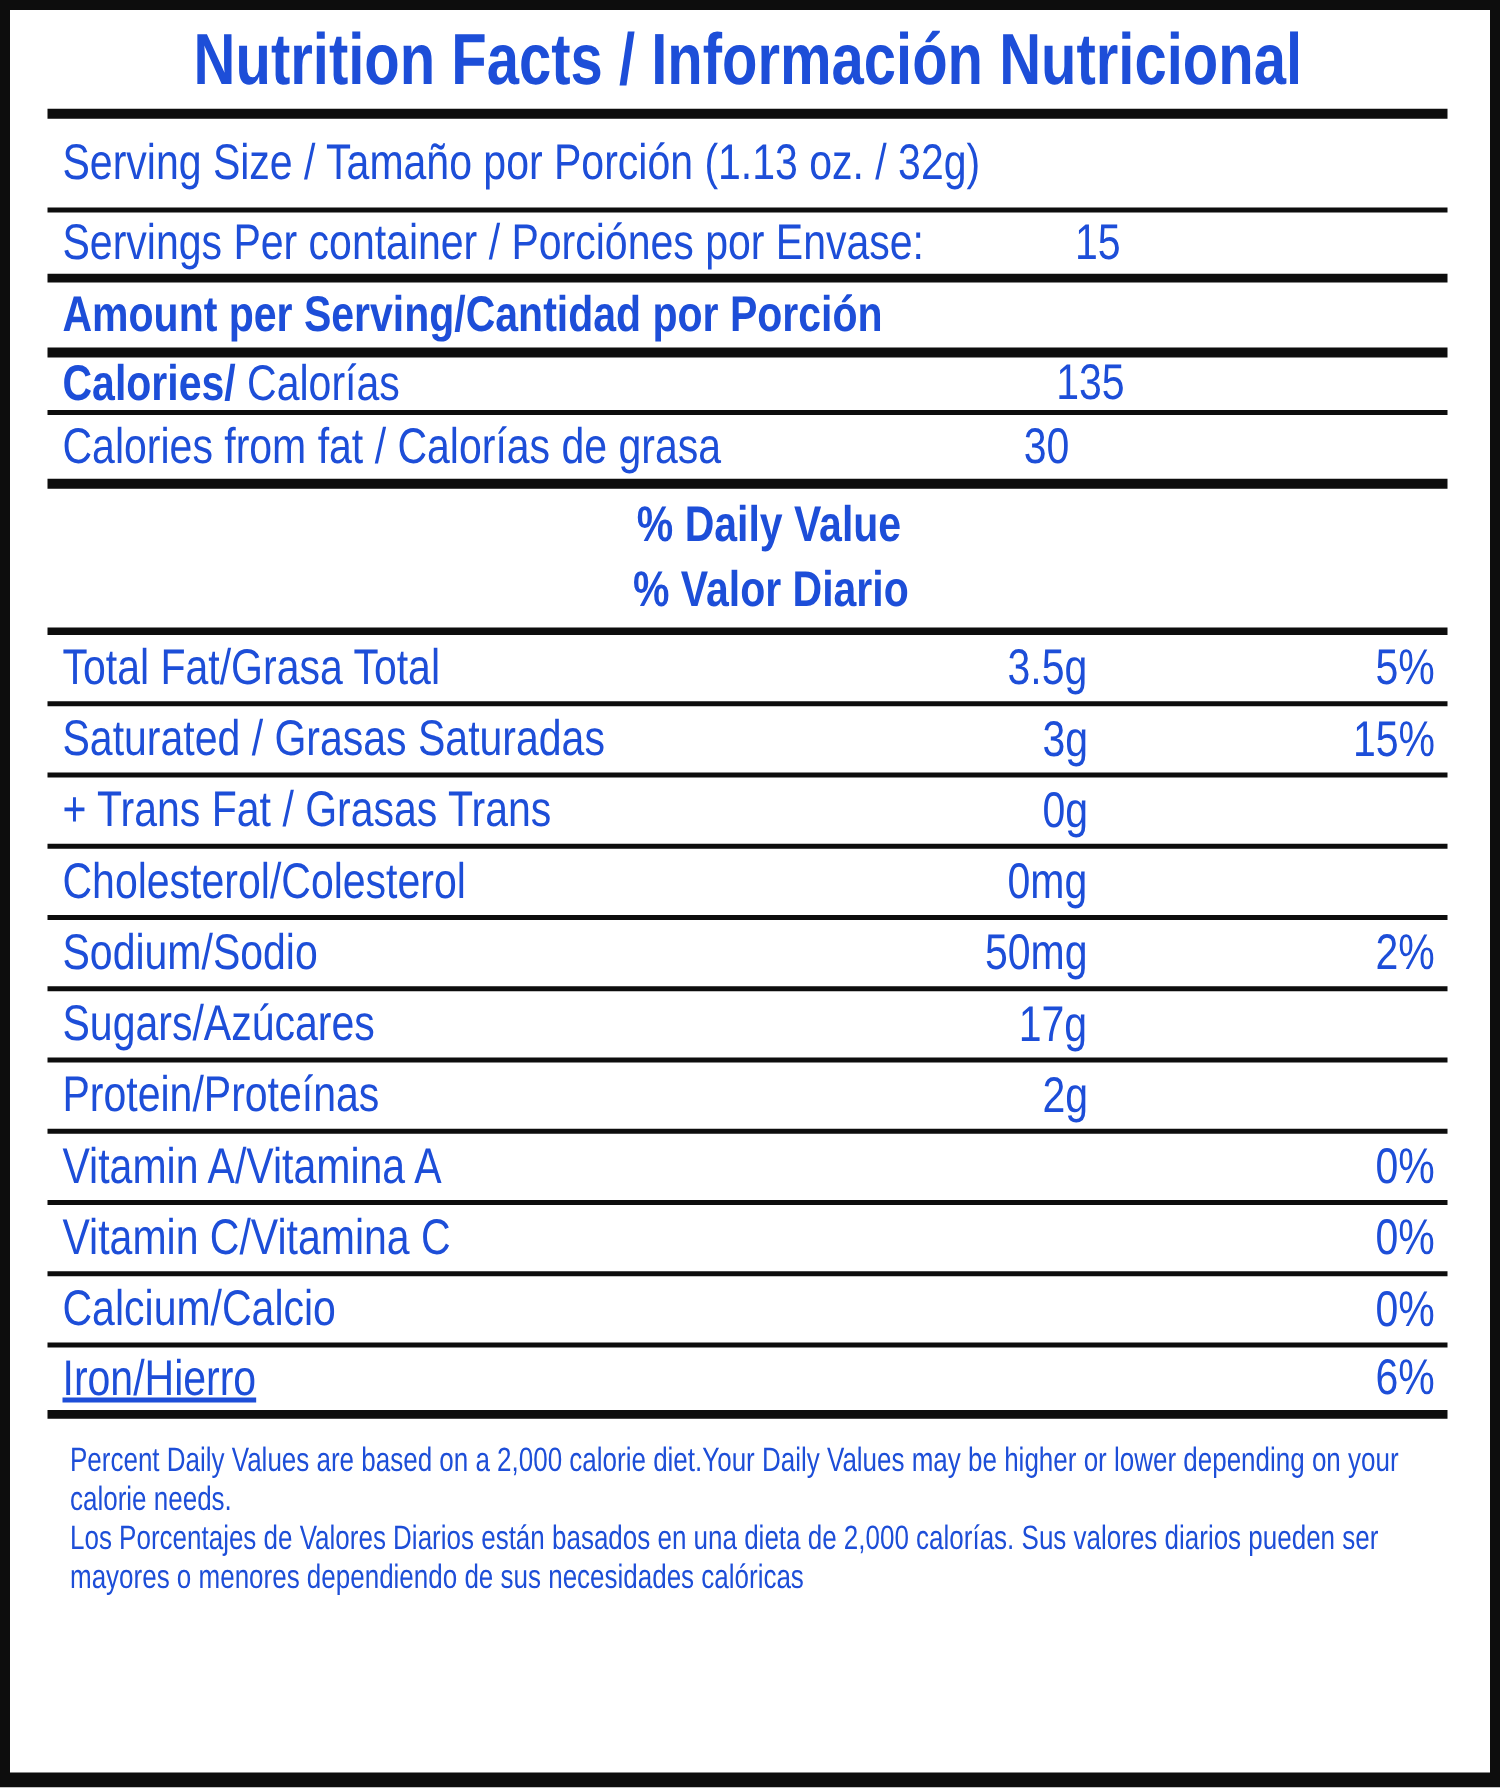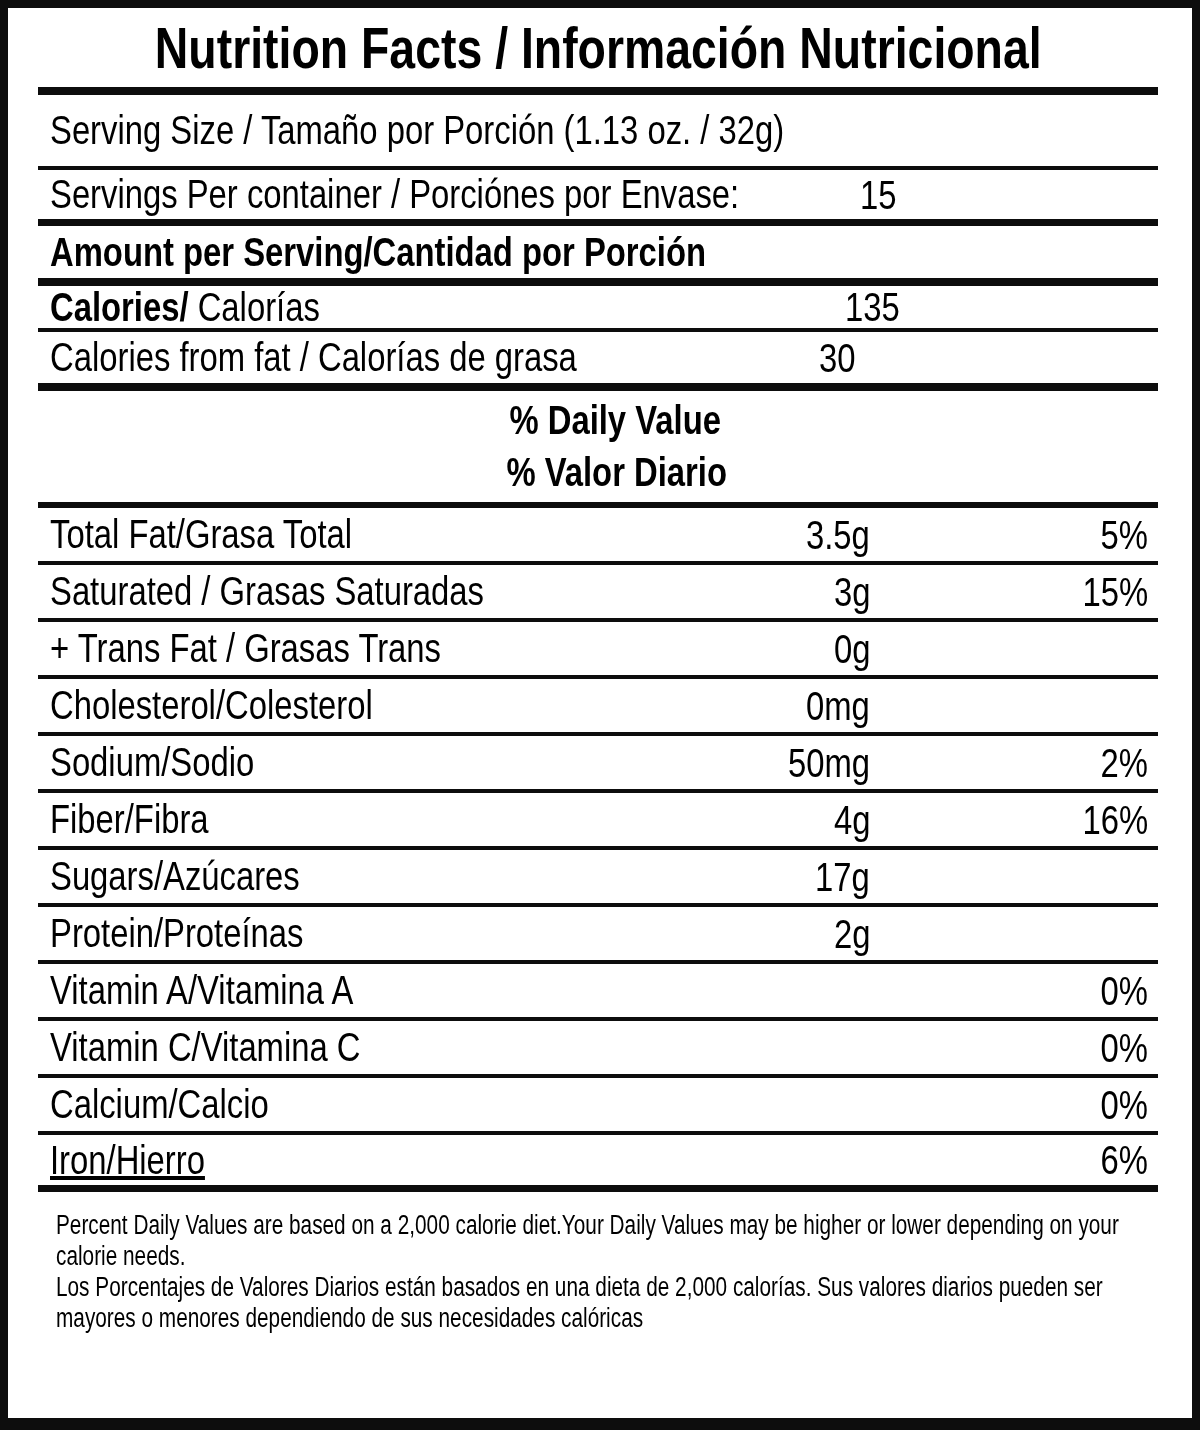--- a/index.html
+++ b/index.html
@@ -1,21 +1,21 @@
 <!DOCTYPE html>
 <html><head>
 <meta charset="utf-8">
 <style>
   html,body{margin:0;padding:0;background:#fff;}
   .label{
     position:relative;
     width:1200px;height:1430px;
     box-sizing:border-box;
     background:#fff;
-    color:#000000;
+    color:#1d4ed8;
     border:8px solid #0d0d0d;
     border-bottom-width:12px;
     font-family:"Liberation Sans", sans-serif;
     overflow:hidden;
   }
   .content{margin:0 34px 0 30px;}
   .title-row{height:79px;display:flex;align-items:center;justify-content:center;}
   .title-text{
     font-weight:bold;font-size:58px;white-space:nowrap;
     display:inline-block;transform:scaleX(0.80);transform-origin:50% 50%;
@@ -123,25 +123,20 @@
       <span class="cond">Cholesterol/Colesterol</span>
       <span class="val">0mg</span>
       <span class="pct"></span>
     </div>
     <div class="row nrow">
       <span class="cond">Sodium/Sodio</span>
       <span class="val">50mg</span>
       <span class="pct">2%</span>
     </div>
     <div class="row nrow">
-      <span class="cond">Fiber/Fibra</span>
-      <span class="val">4g</span>
-      <span class="pct">16%</span>
-    </div>
-    <div class="row nrow">
       <span class="cond">Sugars/Azúcares</span>
       <span class="val">17g</span>
       <span class="pct"></span>
     </div>
     <div class="row nrow">
       <span class="cond">Protein/Proteínas</span>
       <span class="val">2g</span>
       <span class="pct"></span>
     </div>
     <div class="row nrow">

